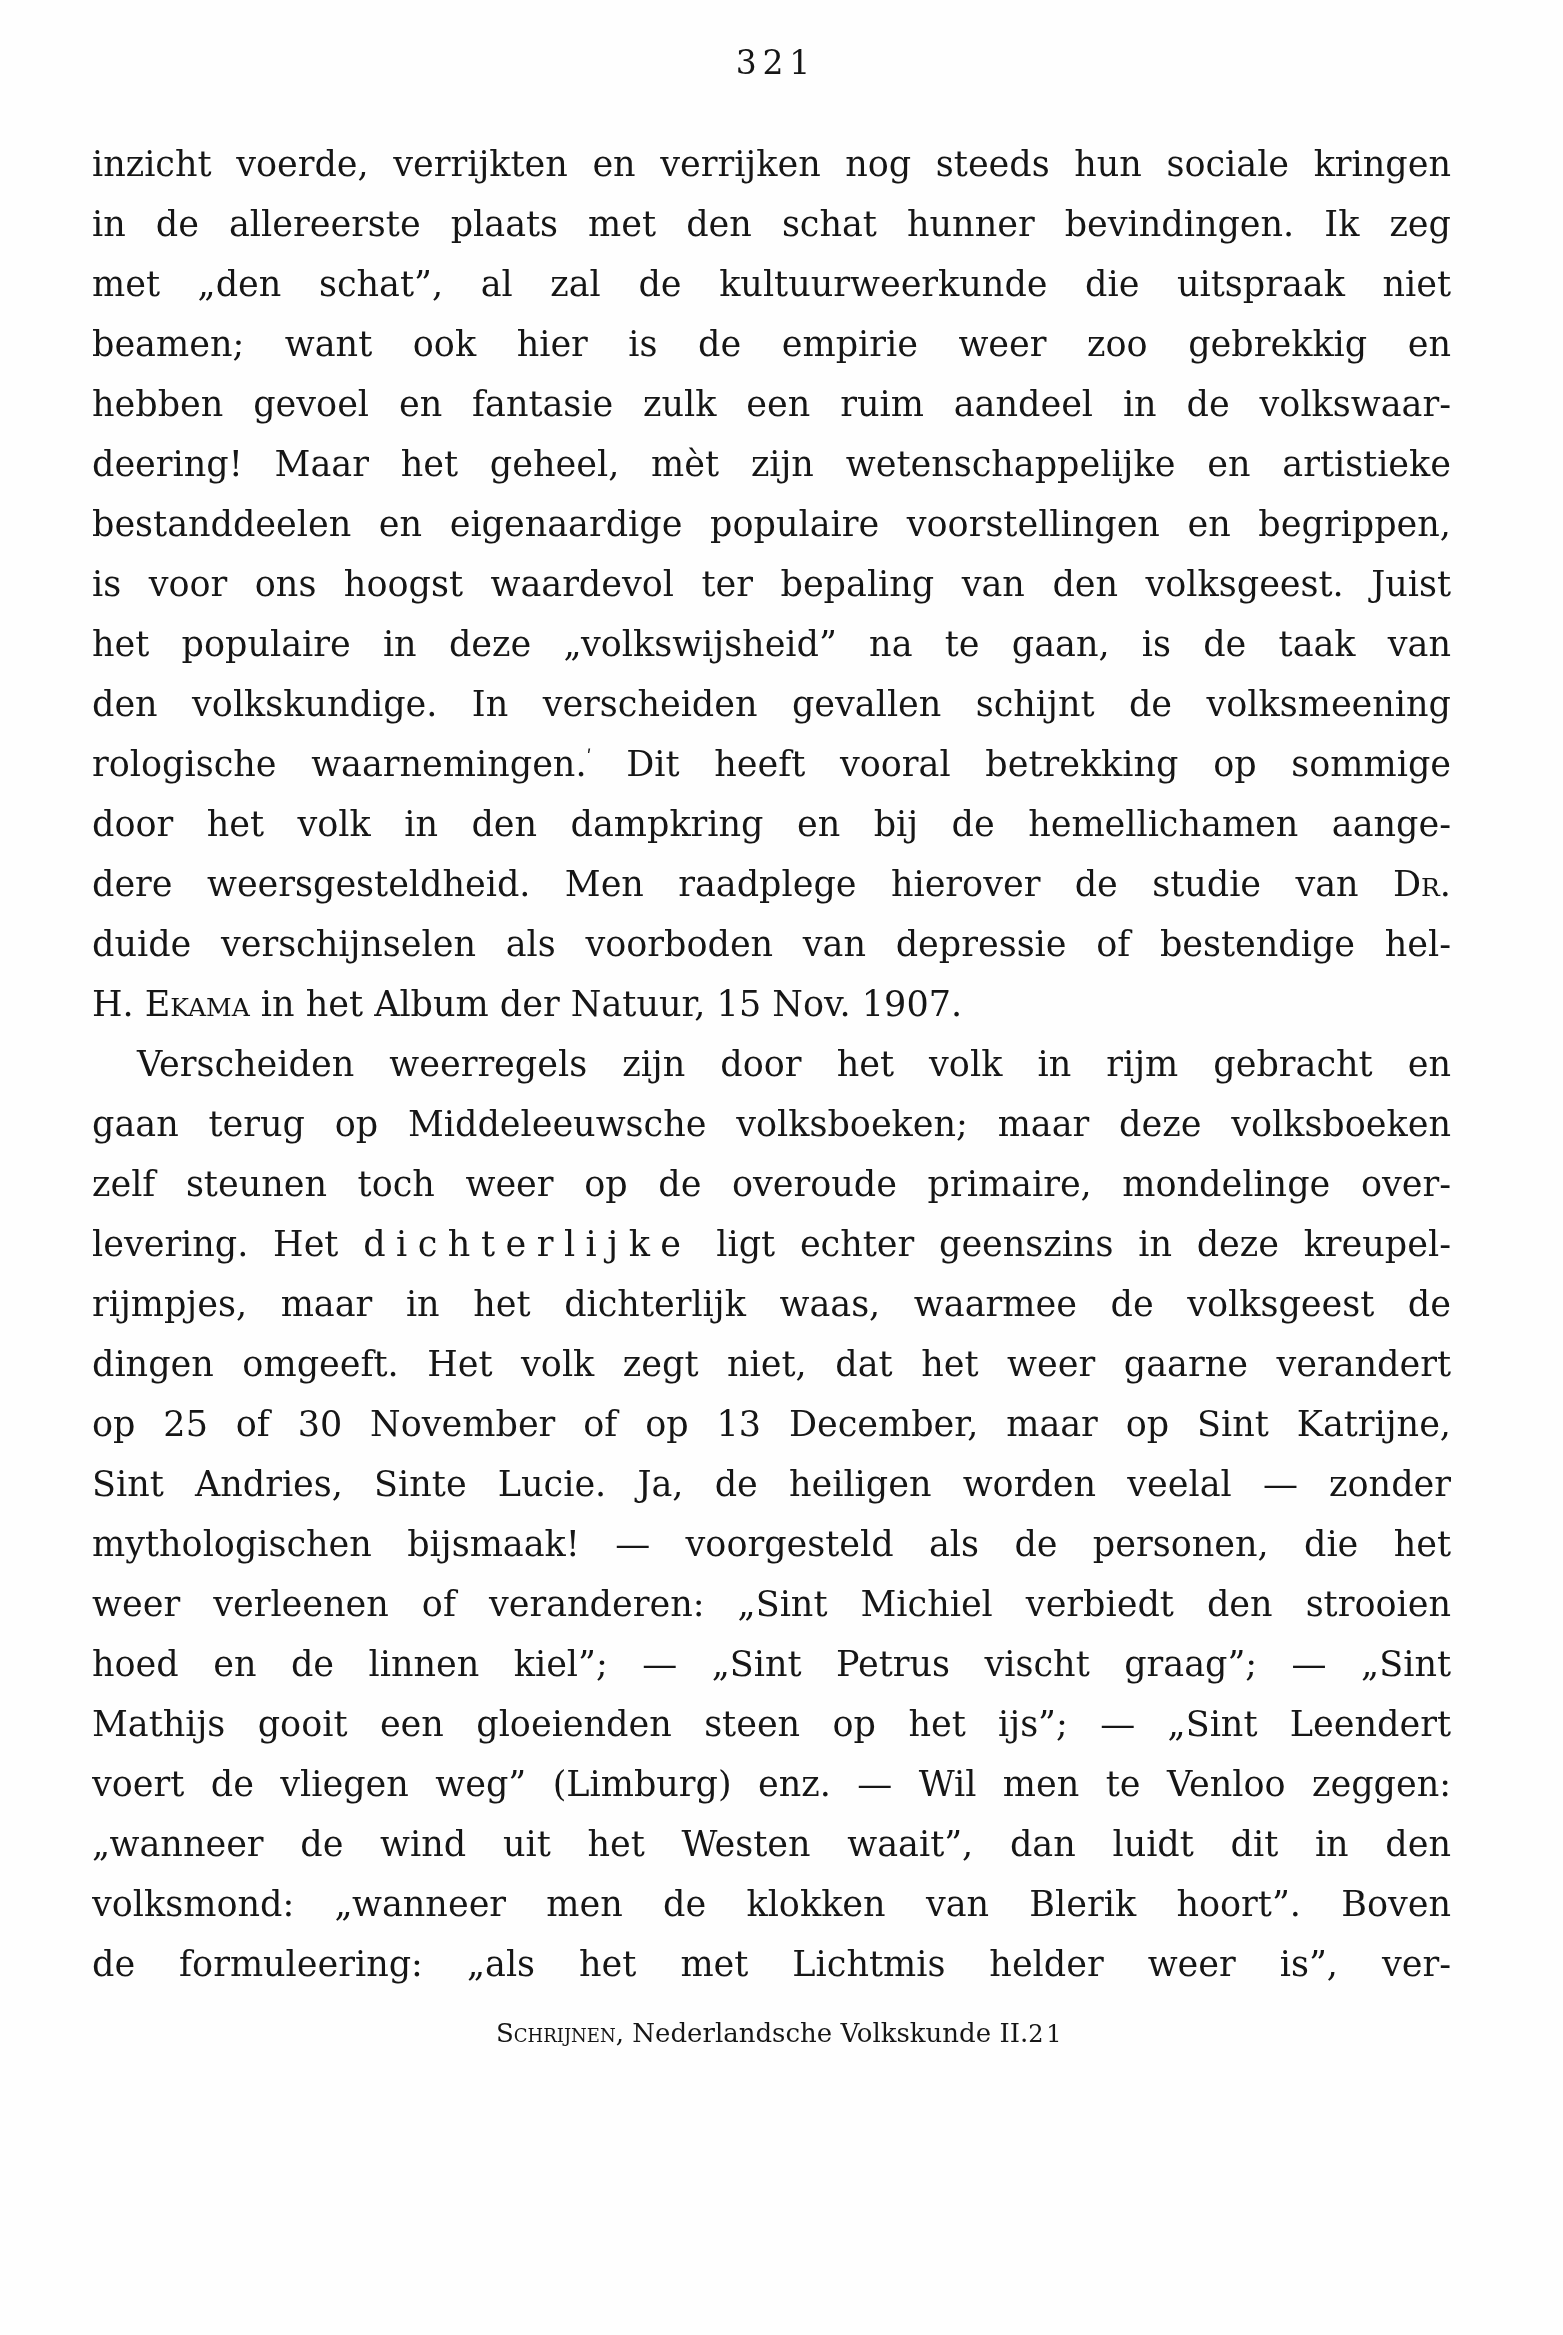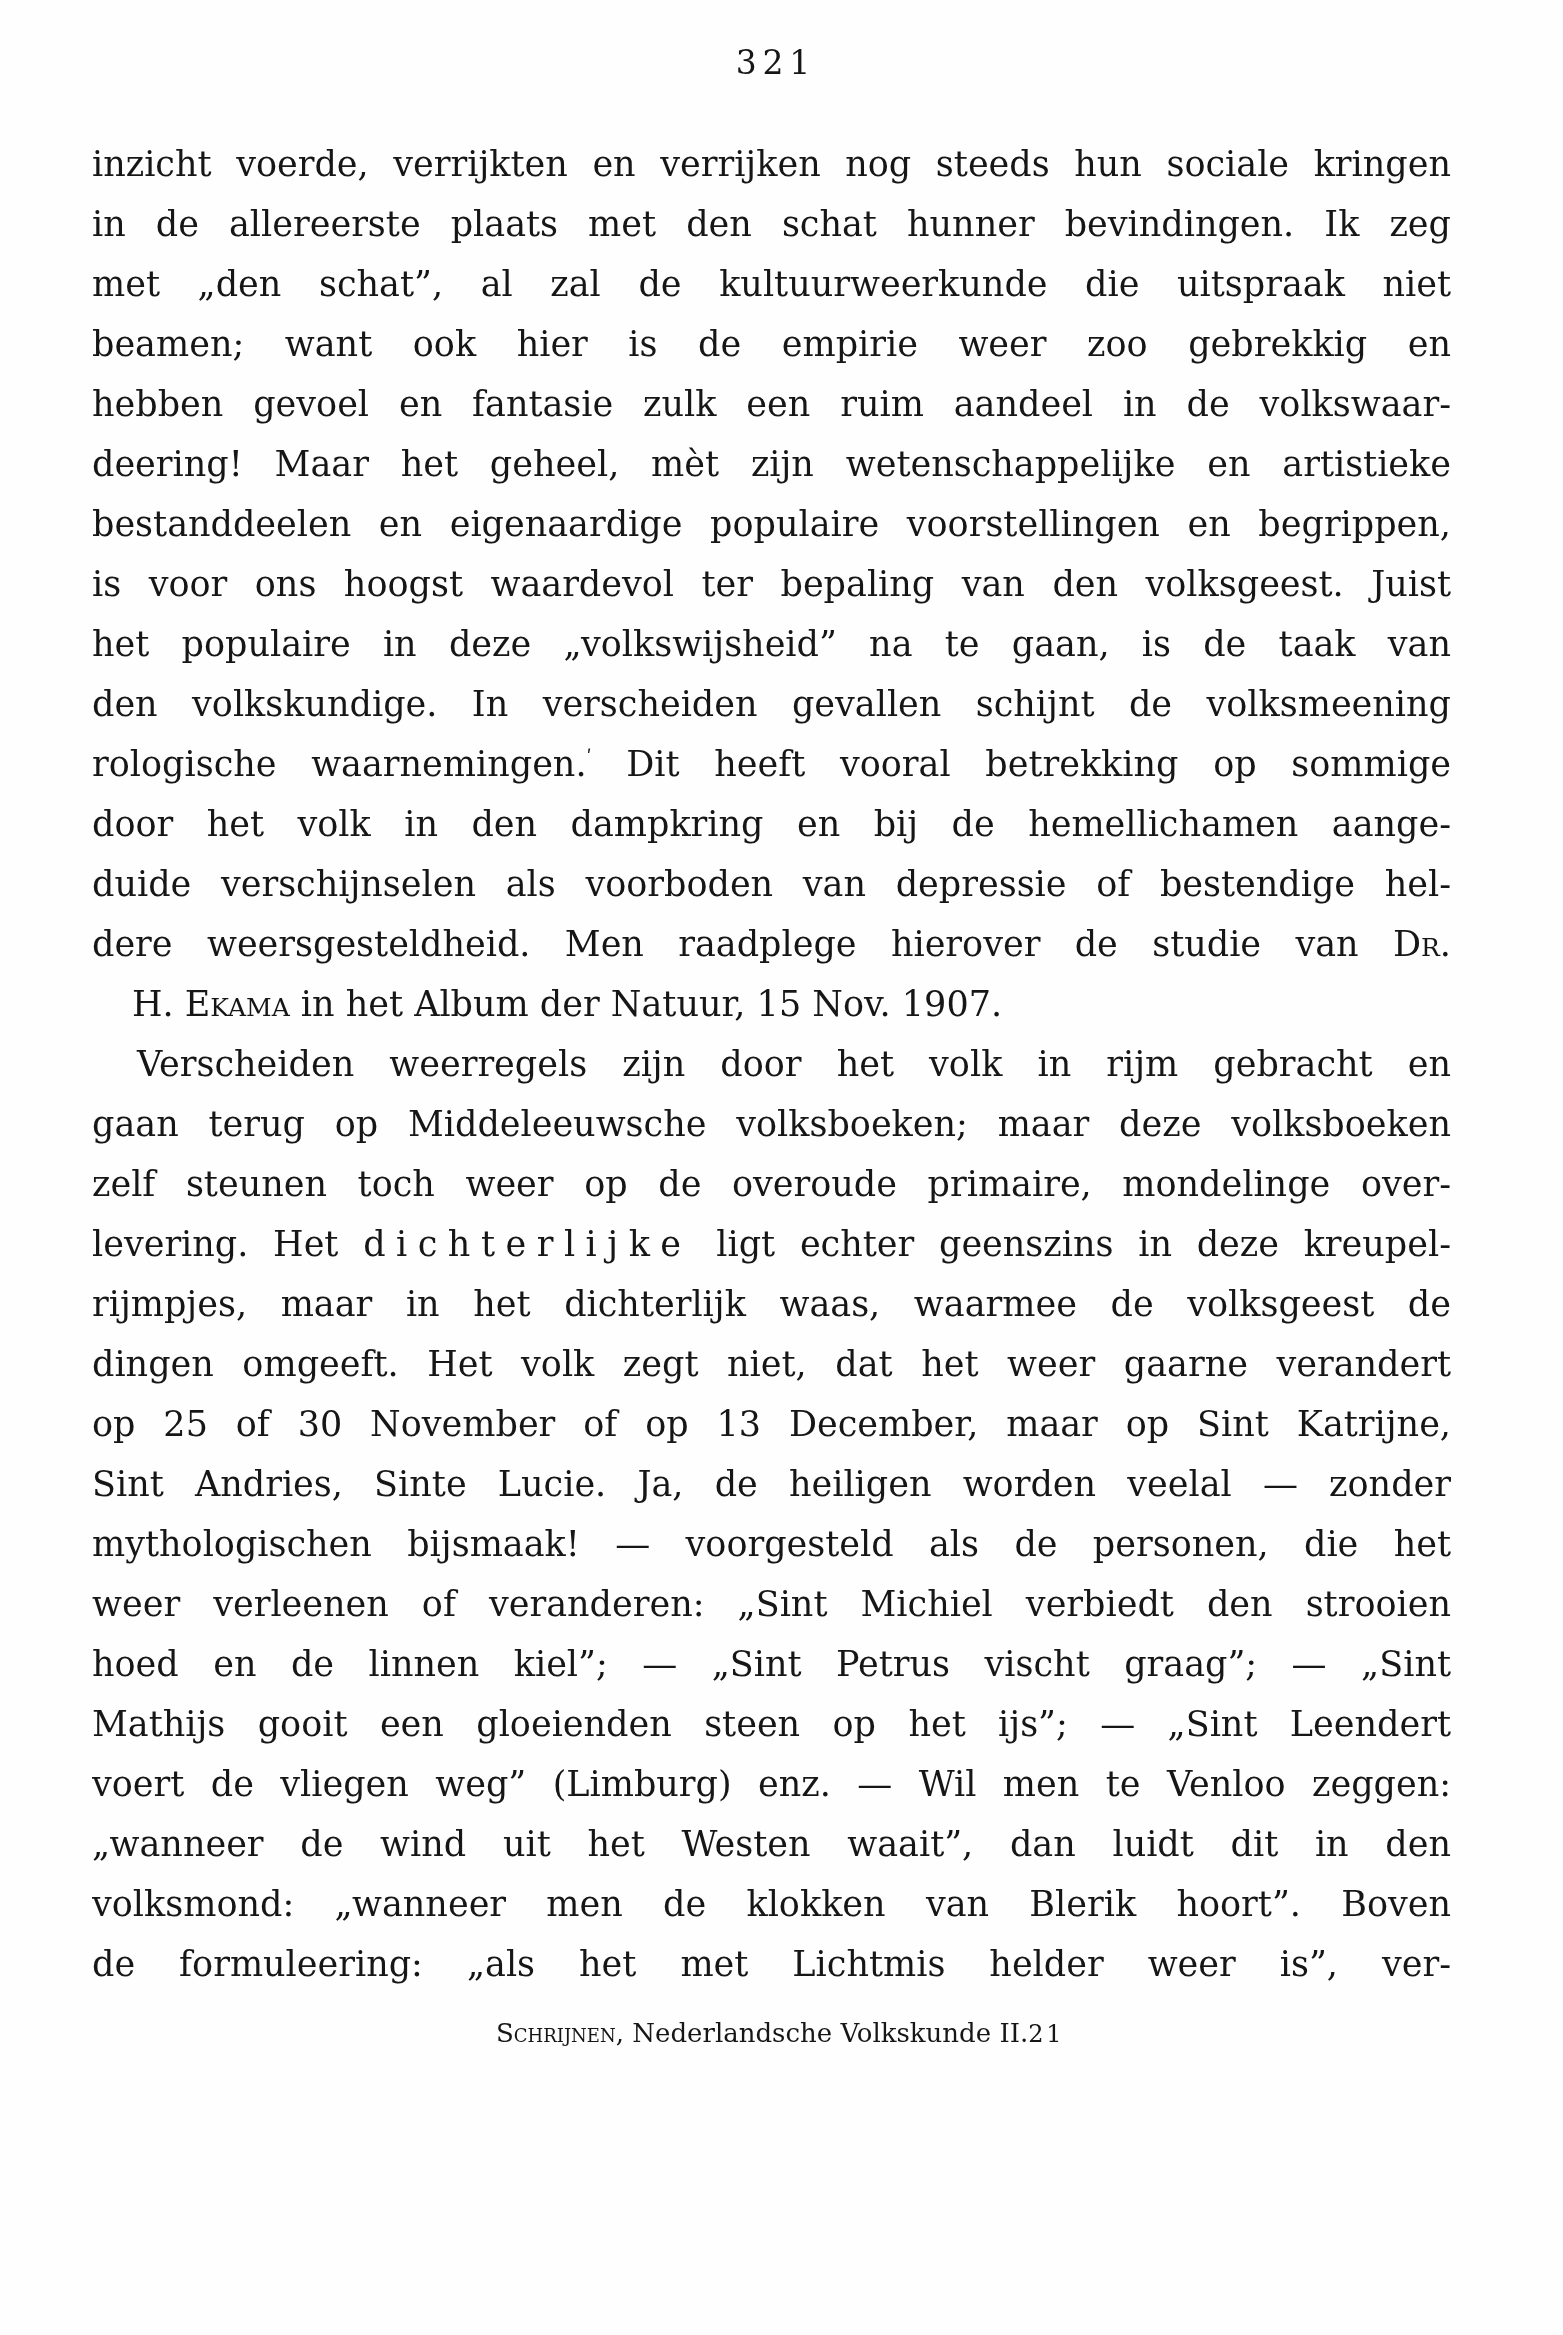--- a/index.html
+++ b/index.html
@@ -32,21 +32,20 @@
     width: 1359px;
   }
   .line {
     text-align: justify;
     text-align-last: justify;
     height: 60px;
     overflow: hidden;
   }
   .line.para-end {
     text-align-last: left;
-    margin-left: 40px;
   }
   .line.indent {
     text-indent: 45px;
   }
   .smallcaps {
     font-variant: small-caps;
   }
   .spaced {
     letter-spacing: 0.30em;
   }
@@ -83,22 +82,22 @@
       <div class="line"><span>met „den schat”, al zal de kultuurweerkunde die uitspraak niet</span></div>
       <div class="line"><span>beamen; want ook hier is de empirie weer zoo gebrekkig en</span></div>
       <div class="line"><span>hebben gevoel en fantasie zulk een ruim aandeel in de volkswaar-</span></div>
       <div class="line"><span>deering! Maar het geheel, mèt zijn wetenschappelijke en artistieke</span></div>
       <div class="line"><span>bestanddeelen en eigenaardige populaire voorstellingen en begrippen,</span></div>
       <div class="line"><span>is voor ons hoogst waardevol ter bepaling van den volksgeest. Juist</span></div>
       <div class="line"><span>het populaire in deze „volkswijsheid” na te gaan, is de taak van</span></div>
       <div class="line"><span>den volkskundige. In verscheiden gevallen schijnt de volksmeening</span></div>
       <div class="line"><span>rologische waarnemingen.</span><span class="sup">ʹ</span><span> Dit heeft vooral betrekking op sommige</span></div>
       <div class="line"><span>door het volk in den dampkring en bij de hemellichamen aange-</span></div>
+      <div class="line"><span>dere weersgesteldheid. Men raadplege hierover de studie van </span><span class="smallcaps">Dr.</span></div>
       <div class="line"><span>duide verschijnselen als voorboden van depressie of bestendige hel-</span></div>
-      <div class="line"><span>dere weersgesteldheid. Men raadplege hierover de studie van </span><span class="smallcaps">Dr.</span></div>
       <div class="line para-end"><span>H. </span><span class="smallcaps">Ekama</span><span> in het Album der Natuur, 15 Nov. 1907.</span></div>
       <div class="line indent"><span>Verscheiden weerregels zijn door het volk in rijm gebracht en</span></div>
       <div class="line"><span>gaan terug op Middeleeuwsche volksboeken; maar deze volksboeken</span></div>
       <div class="line"><span>zelf steunen toch weer op de overoude primaire, mondelinge over-</span></div>
       <div class="line"><span>levering. Het </span><span class="spaced">dichterlijke</span><span> ligt echter geenszins in deze kreupel-</span></div>
       <div class="line"><span>rijmpjes, maar in het dichterlijk waas, waarmee de volksgeest de</span></div>
       <div class="line"><span>dingen omgeeft. Het volk zegt niet, dat het weer gaarne verandert</span></div>
       <div class="line"><span>op 25 of 30 November of op 13 December, maar op Sint Katrijne,</span></div>
       <div class="line"><span>Sint Andries, Sinte Lucie. Ja, de heiligen worden veelal — zonder</span></div>
       <div class="line"><span>mythologischen bijsmaak! — voorgesteld als de personen, die het</span></div>

